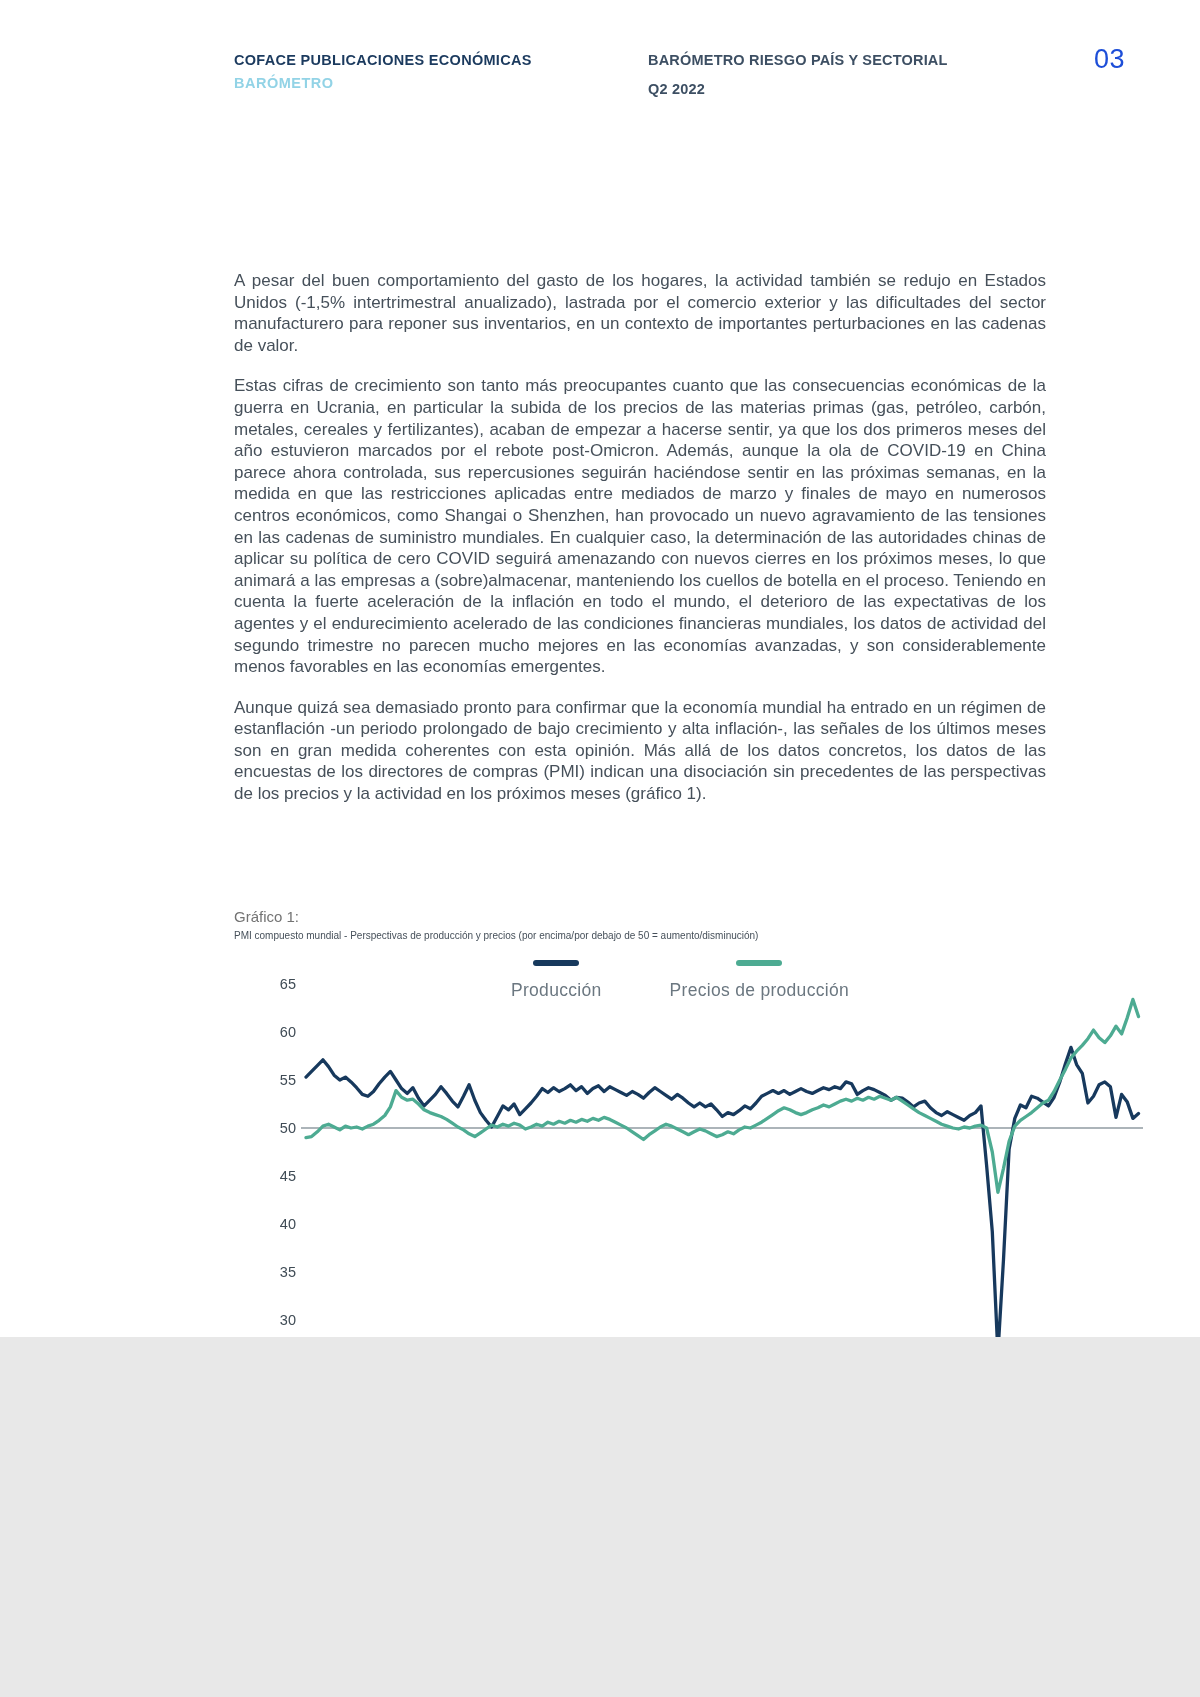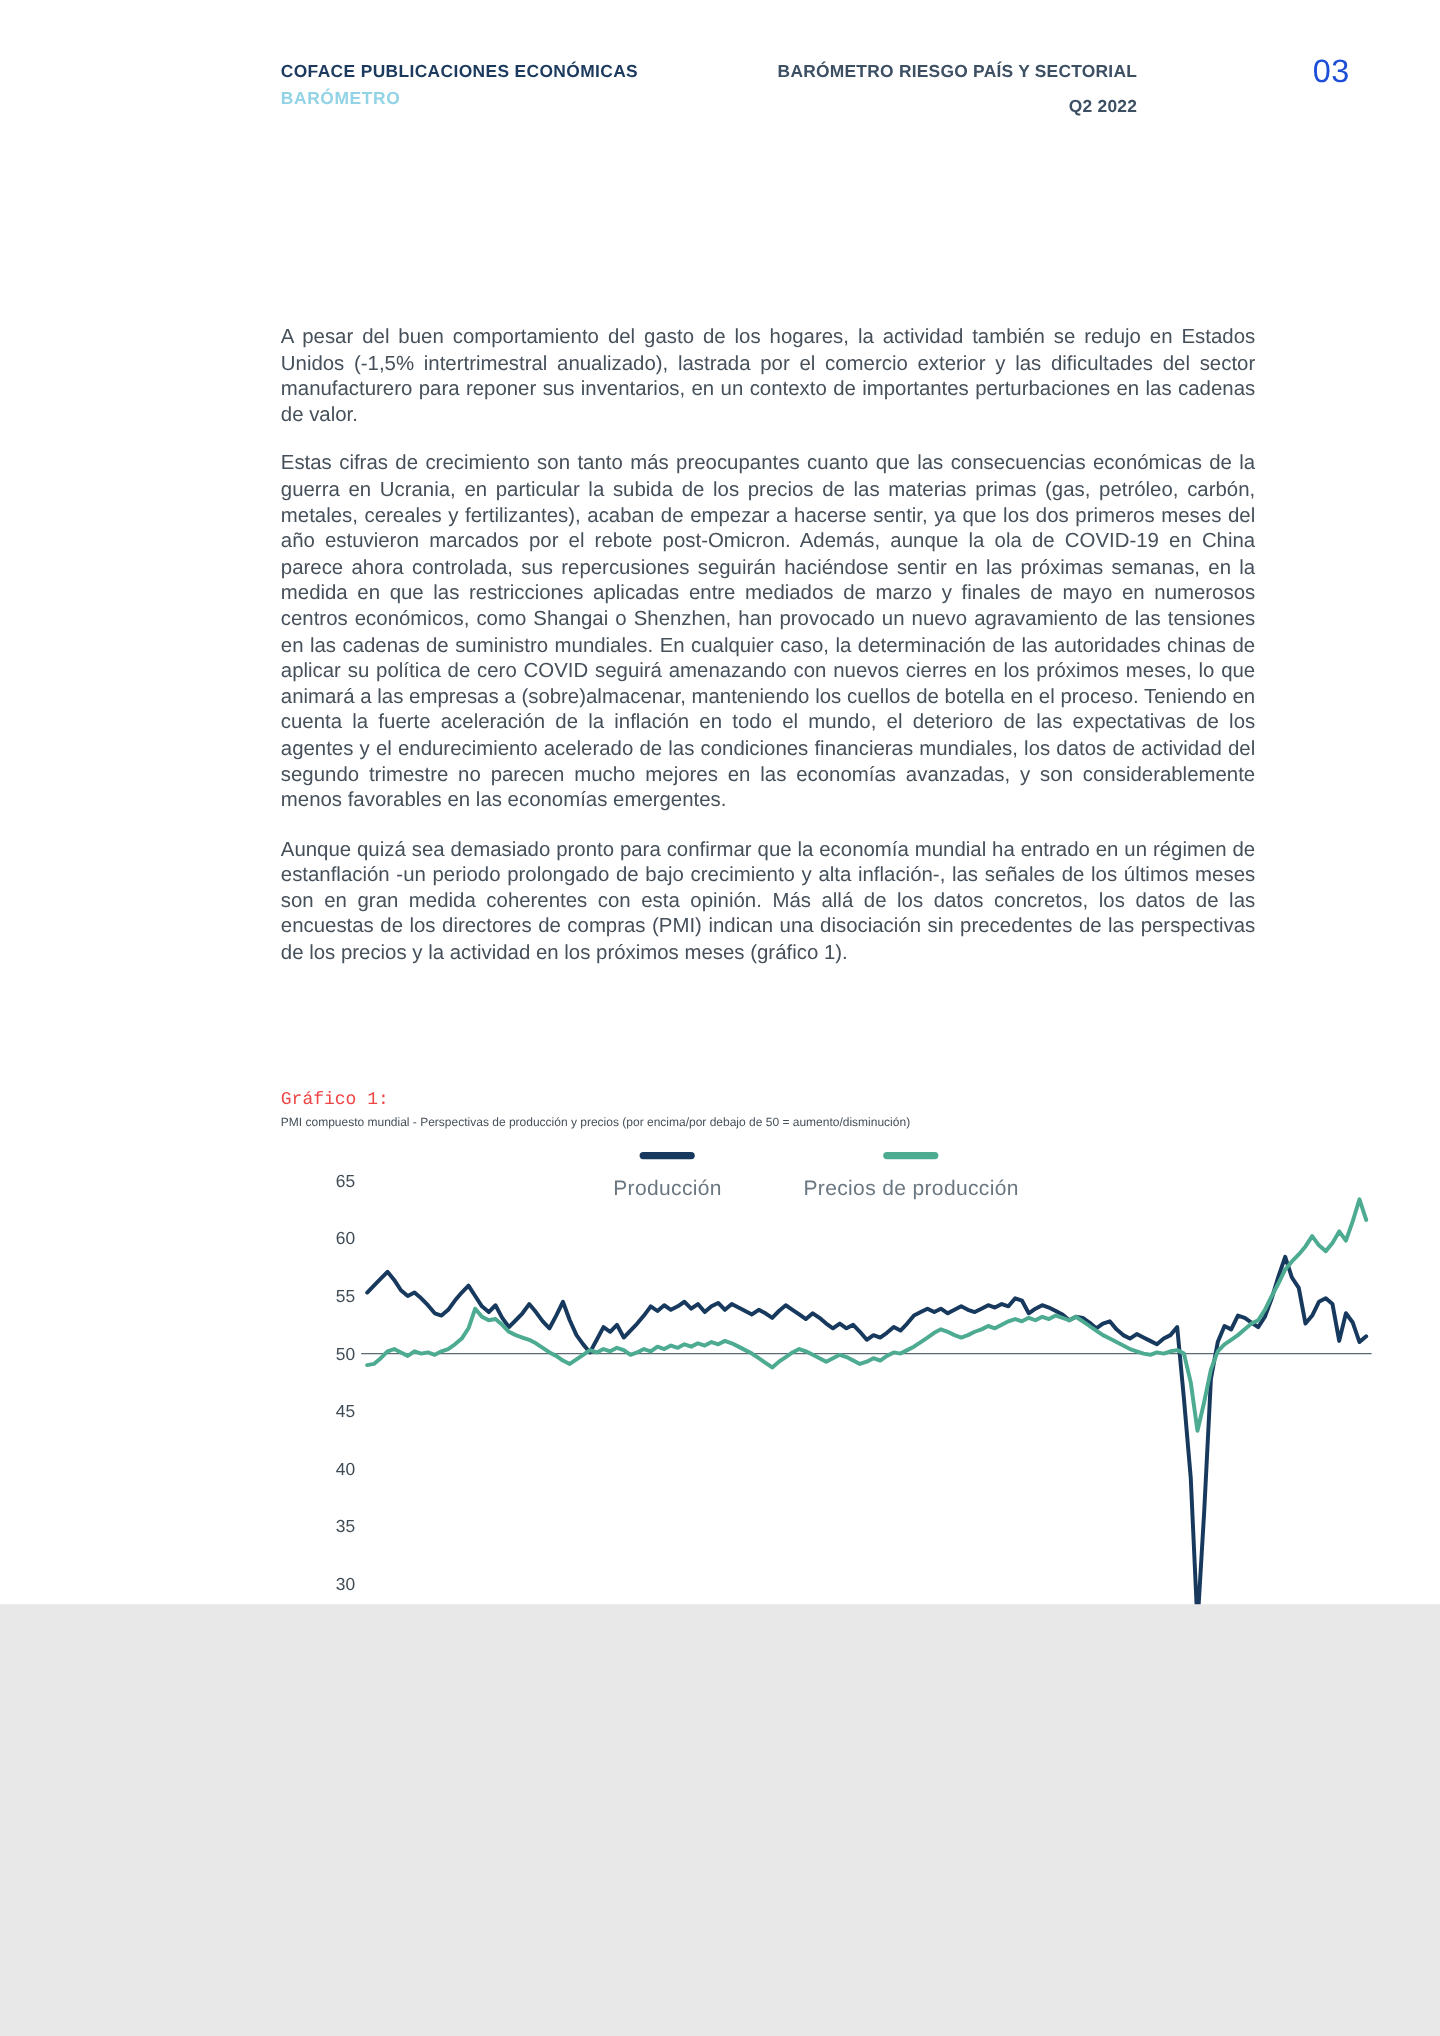--- a/index.html
+++ b/index.html
@@ -15,36 +15,36 @@
   
   .hdr-left{position:absolute;left:234px;top:52px;}
   .hdr-left .pub{
     font-size:14.5px;font-weight:bold;color:#1b3a5e;letter-spacing:.3px;
   }
   .hdr-left .brand{
     margin-top:7px;font-size:14.5px;font-weight:bold;color:#92d3e6;letter-spacing:.5px;
   }
   .hdr-center{position:absolute;left:648px;top:52px;font-weight:bold;}
   .hdr-center .doc-title{font-size:14.5px;color:#3d4f63;letter-spacing:.2px;}
-  .hdr-center .edition{margin-top:13px;font-size:14.5px;color:#3d4f63;letter-spacing:.2px;text-align:right;}
+  .hdr-center .edition{margin-top:13px;font-size:14.5px;color:#3d4f63;letter-spacing:.2px;}
   .page-num{
     position:absolute;right:75px;top:44px;
     font-size:27px;font-weight:normal;color:#1d4ed8;letter-spacing:.5px;
   }
   
   .article{
     position:absolute;left:234px;top:270px;width:812px;
     font-size:17px;line-height:21.6px;color:#46505a;
     text-align:justify;
   }
   .article p{margin:0 0 19px 0;}
   
   .fig-label{
     position:absolute;left:234px;top:908px;
-    font-size:15px;color:#ef4444;font-family:Liberation Mono, monospace;
+    font-size:15px;color:#737373;
   }
   .fig-title{
     position:absolute;left:234px;top:930px;width:830px;
     font-size:10px;color:#46505a;
   }
   .legend{
     position:absolute;left:230px;top:960px;width:900px;
     display:flex;justify-content:center;align-items:center;gap:68px;
   }
   .legend-item{display:flex;align-items:center;gap:14px;flex-direction:column;}

